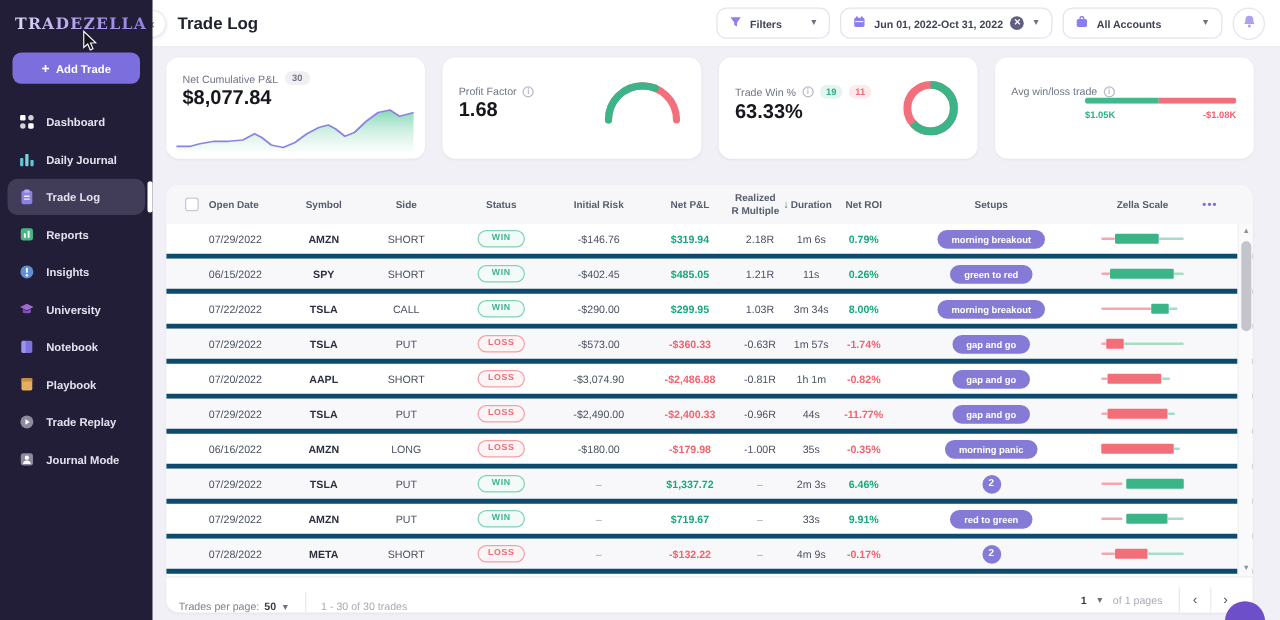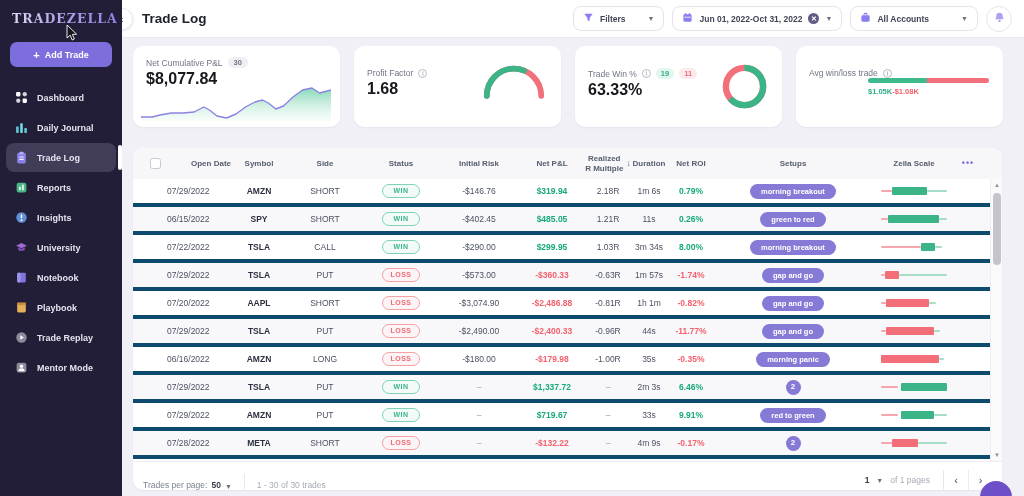--- a/index.html
+++ b/index.html
@@ -52,29 +52,29 @@
   .info-icon { width:9px; height:9px; border:1px solid #b6bac6; border-radius:50%; color:#b6bac6; font-size:6.5px;
                line-height:8px; text-align:center; display:inline-block; font-weight:bold; }
   .card-value { padding:2px 0 0 13px; font-size:16px; font-weight:bold; color:#17181d; position:relative; z-index:2; }
   .sparkline { position:absolute; left:8px; right:8px; bottom:4px; height:46px; z-index:1; }
   .gauge { position:absolute; right:14px; top:16px; width:66px; height:38px; }
   .donut { position:absolute; right:14px; top:17px; width:47px; height:47px; }
   .ratio-wrap { position:absolute; left:72px; right:14px; top:32px; }
   .ratio-bar { display:flex; height:5px; border-radius:3px; overflow:hidden; }
   .ratio-bar .win-part { background:#3fba8c; }
   .ratio-bar .loss-part { background:#f2707b; }
-  .ratio-labels { display:flex; margin-top:4px; font-size:7.5px; font-weight:bold; }
+  .ratio-labels { display:flex; justify-content:space-between; margin-top:4px; font-size:7.5px; font-weight:bold; }
   .ratio-labels .w { color:#2fae85; } .ratio-labels .l { color:#ef5f6c; }
   
   .table-card { position:absolute; left:133px; top:148px; width:869px; height:342px; background:#fff; border-radius:10px;
                 box-shadow:0 1px 2px rgba(20,20,50,.05); display:flex; flex-direction:column; overflow:hidden; }
   .grid-row { display:grid; grid-template-columns:28px 70px 56px 76px 76px 80px 66px 46px 36px 48px 156px 86px 22px; align-items:center; }
   .thead { height:31px; background:#f7f7fa; font-size:8px; font-weight:bold; color:#565d6d; flex:0 0 31px; padding-right:12px; }
   .th { text-align:center; line-height:1.25; display:flex; align-items:center; justify-content:center; gap:3px; cursor:pointer; }
-  .th.left { justify-content:flex-end; padding-left:6px; }
+  .th.left { justify-content:flex-start; padding-left:6px; }
   .sort-arrow { color:#6b7280; font-size:9px; }
   .checkbox { width:11px; height:11px; border:1px solid #c9c9d6; border-radius:2.5px; background:#fff; margin-left:9px; cursor:pointer; }
   .tbody { position:relative; flex:1 1 auto; }
   .trow { height:28px; font-size:8.5px; color:#4a5160; border-bottom:4px solid #0c4a6e; cursor:pointer; padding-right:12px; }
   .trow:nth-child(even) { background:#f8f8fb; }
   .td { text-align:center; line-height:1.2; }
   .td.left { text-align:left; padding-left:6px; }
   .td.sym { font-weight:bold; color:#2c3040; }
   .pos { color:#16a87c; font-weight:bold; }
   .neg { color:#f4606b; font-weight:bold; }
@@ -209,21 +209,21 @@
         <span>Trade Replay</span>
       </div>
       <div class="nav-item">
         <span class="nicon">
           <svg viewBox="0 0 12 12">
             <rect x="1.5" y="1.5" width="9" height="9" rx="2" fill="#8d8a9e"></rect>
             <circle cx="6" cy="4.8" r="1.6" fill="#fff"></circle>
             <path d="M3.2 9.4 a2.8 2.6 0 0 1 5.6 0 Z" fill="#fff"></path>
           </svg>
         </span>
-        <span>Mentor Mode</span>
+        <span>Journal Mode</span>
       </div>
     </div>
 </nav>
 
 <header class="topbar">
   <button class="collapse-btn">‹</button>
   <h1 class="page-title">Trade Log</h1>
   <div class="topbar-right">
     <div class="chip">
       <span><svg viewBox="0 0 12 12">

